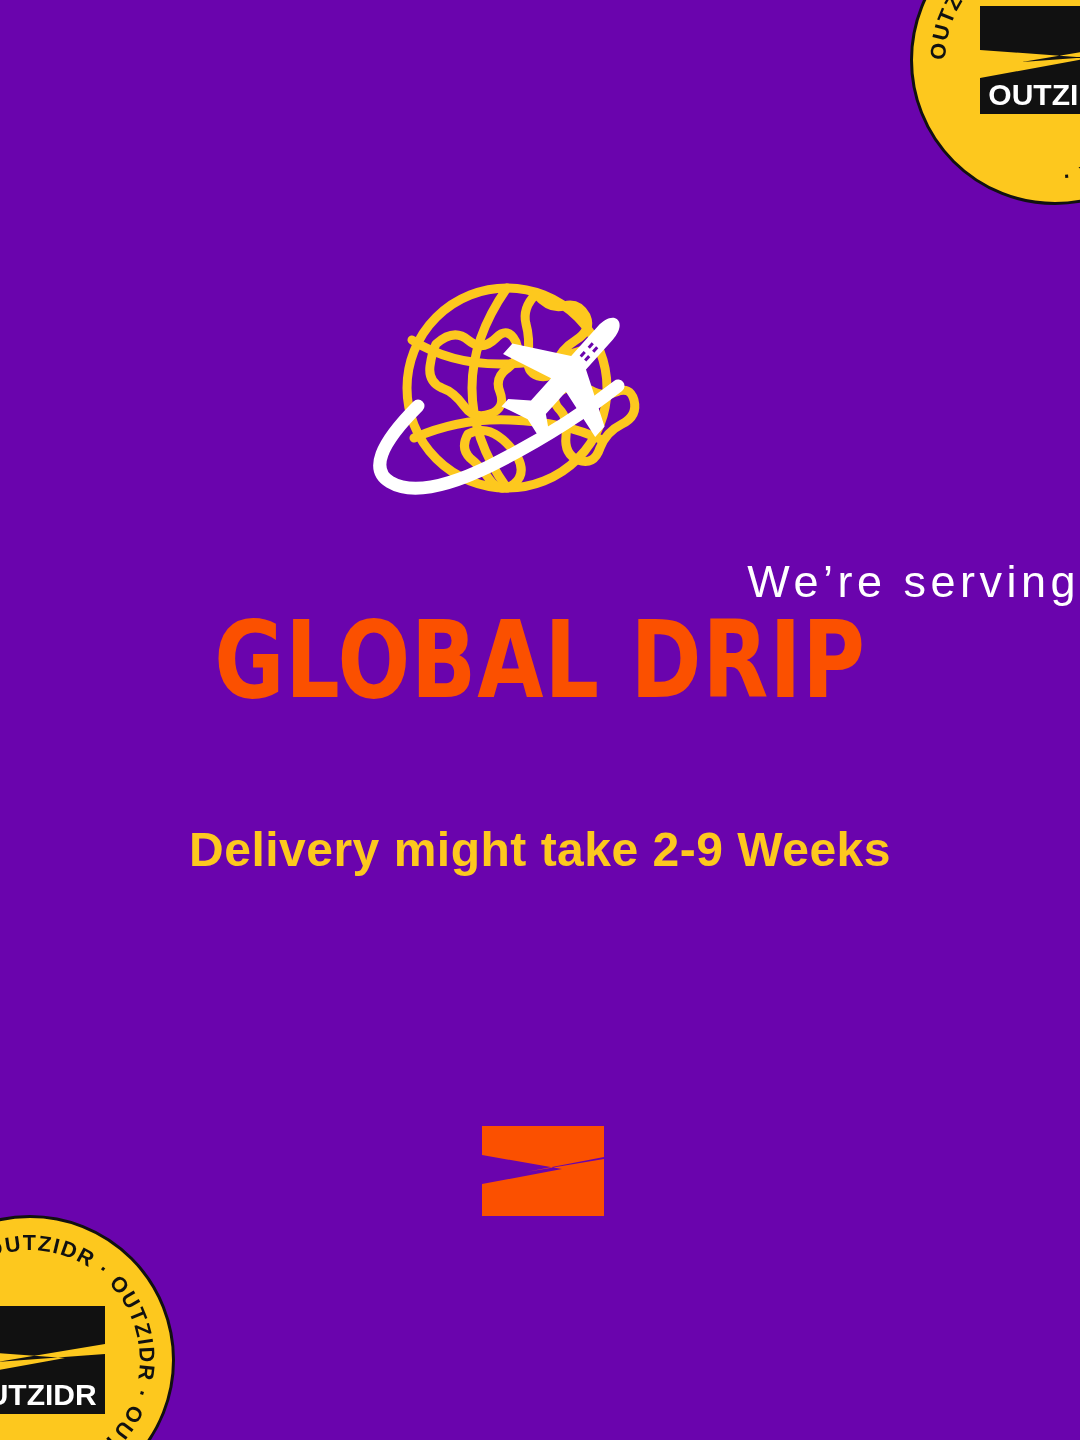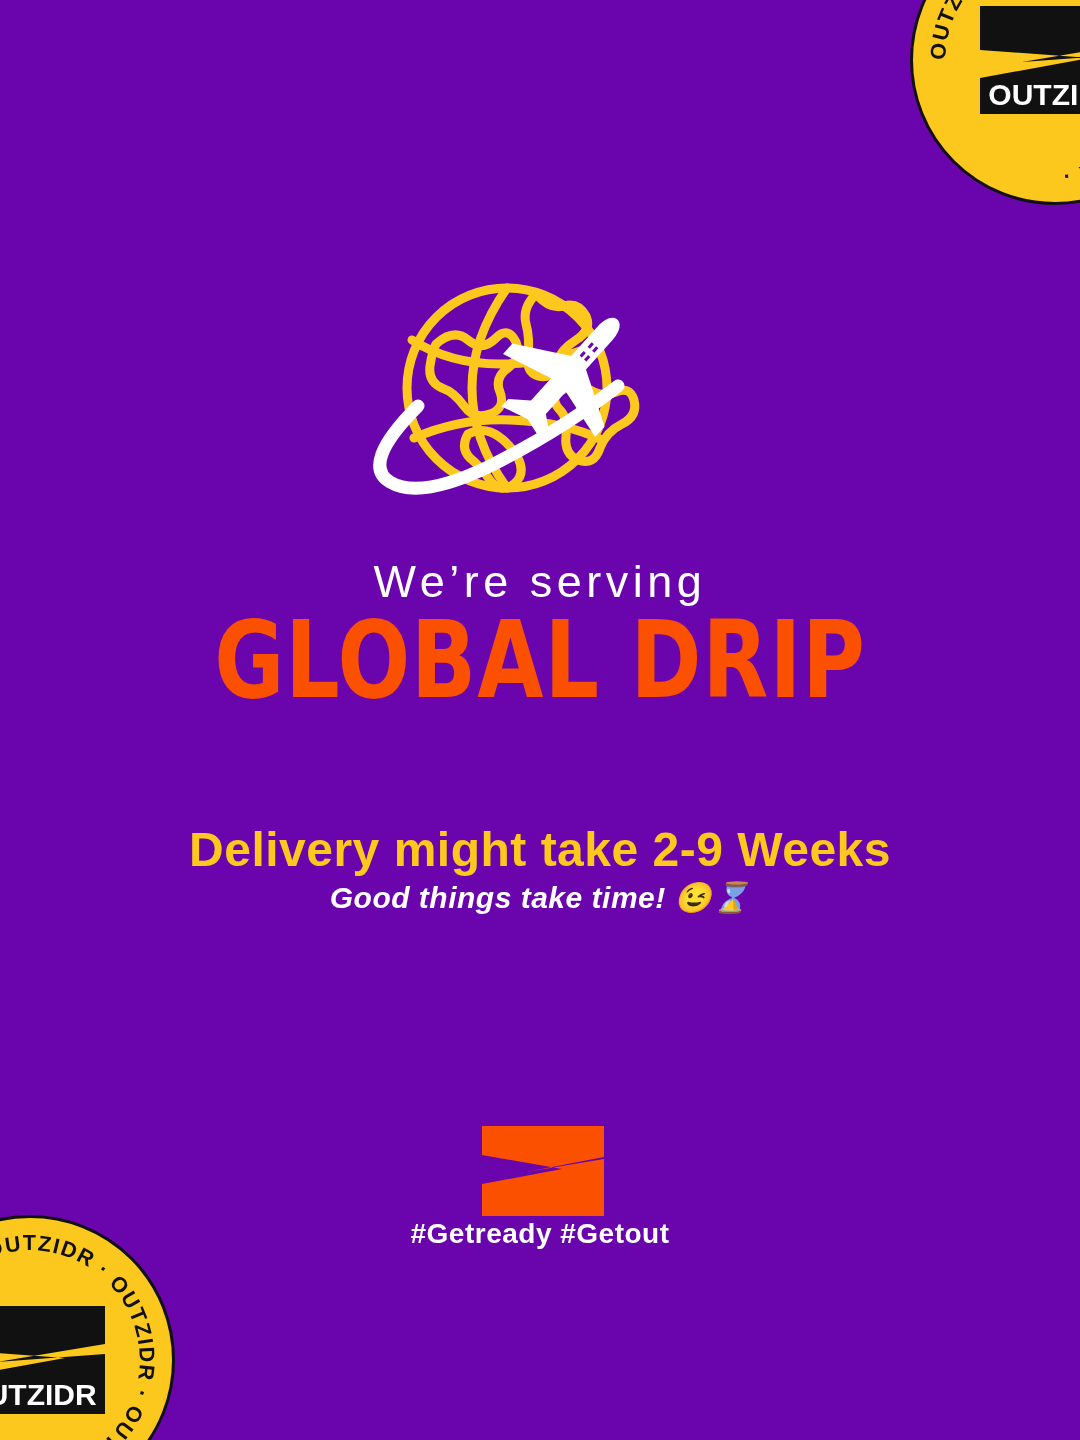--- a/index.html
+++ b/index.html
@@ -79,20 +79,21 @@
     left: 0;
     width: 1080px;
     text-align: center;
   }
   #line-serving {
     top: 556px;
     color: #ffffff;
     font-size: 45px;
     font-weight: 400;
     letter-spacing: 4.5px;
+    text-align: right;
   }
   #line-global {
     top: 606px;
     color: #FB5000;
     font-size: 96px;
     font-weight: 900;
     letter-spacing: 1px;
     line-height: 1.0;
     transform: scaleY(1.12) scaleX(0.99);
     transform-origin: center top;
@@ -218,29 +219,27 @@
     </svg>
   </div>
 
   <div class="center-col" id="line-serving">We’re serving</div>
 
   <div class="center-col" id="line-global">GLOBAL DRIP</div>
 
 
   <div class="center-col" id="line-delivery">Delivery might take 2-9 Weeks</div>
 
-  <div class="center-col" id="line-goodthings">Good things take time! 😉⌛</div>
 
   <div id="footer-z">
     <svg viewBox="0 0 130 94" aria-hidden="true">
       <polygon fill="#FB5000" points="4,2 126,2 126,33 48,48 126,35 126,92 4,92 4,60 84,45 4,31"></polygon>
     </svg>
   </div>
 
-  <div class="center-col" id="hashtags">#Getready #Getout</div>
 
   <div class="badge badge-bl">
     <div class="badge-ring">
       <svg viewBox="0 0 290 290" aria-hidden="true">
         <defs>
           <path id="ringpath-bl" d="M 145,145 m -112,0 a 112,112 0 1,1 224,0 a 112,112 0 1,1 -224,0"></path>
         </defs>
         <text class="ring-text">
           <textPath href="#ringpath-bl" startOffset="0">OUTZIDR · OUTZIDR · OUTZIDR · OUTZIDR · </textPath>
         </text>

